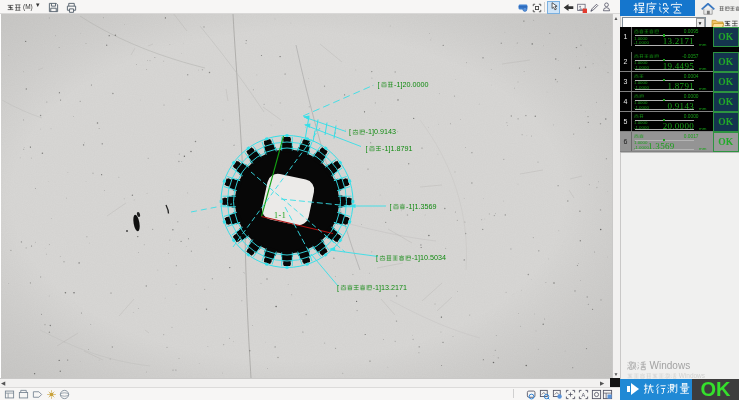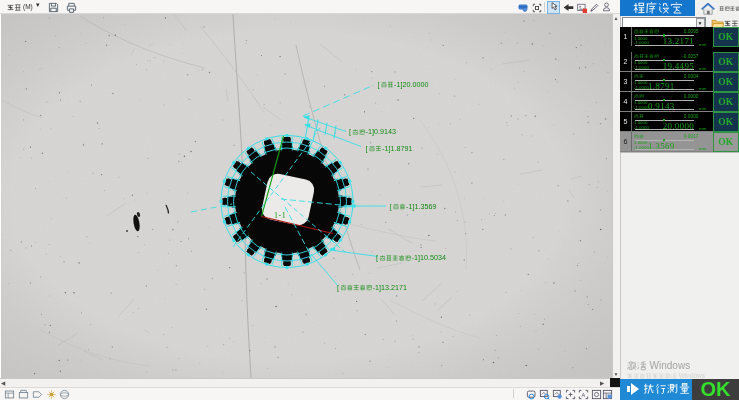--- a/index.html
+++ b/index.html
@@ -1032,36 +1032,36 @@
 <div style="position:absolute;left:620px;top:71.5px;width:119px;height:20px;background:#010101;border-bottom:1px solid #828282;box-sizing:border-box">
  <div style="position:absolute;left:0;top:0;width:12px;height:19px;border-right:1px solid #6a6a6a;box-sizing:border-box;color:#e8e8e8;font:7px 'Liberation Sans';text-align:center;line-height:19px">3</div>
  <div class="g" style="position:absolute;left:14px;top:2.2px"><svg width="10.0" height="4.8" viewBox="0 0 208 100" style="color:#18a018;vertical-align:top" preserveAspectRatio="none">
           <use href="#c_chi" x="0"></use>
           <use href="#c_gA" x="104"></use>
         </svg></div>
  <div style="position:absolute;left:14px;top:2.2px;width:64.5px;text-align:right;color:#18a018;font:4.8px 'Liberation Sans'">0.0004</div>
  <div style="position:absolute;left:15px;top:8.2px;width:59px;height:1px;background:#b4b4b4"></div>
  <div style="position:absolute;left:43px;top:7.4px;width:2.4px;height:2.6px;background:#1da41d"></div>
  <div style="position:absolute;left:14px;top:9.6px;color:#18a018;font:4.4px 'Liberation Sans';line-height:4.6px">1.0000<br>-1.0000</div>
- <div style="position:absolute;left:28px;top:9px;width:46px;text-align:left;color:#18a018;font:9px 'Liberation Serif';letter-spacing:0.3px">1.8791</div>
+ <div style="position:absolute;left:28px;top:9px;width:46px;text-align:right;color:#18a018;font:9px 'Liberation Serif';letter-spacing:0.3px">1.8791</div>
  <div style="position:absolute;left:15px;top:17.8px;width:59px;height:1px;background:#b4b4b4"></div>
  <div style="position:absolute;left:79px;top:14.5px;color:#18a018;font:4.4px 'Liberation Sans'">mm</div>
  <div style="position:absolute;left:92.5px;top:0;width:26.5px;height:20px;background:#14344e;border:1px solid #2d9440;box-sizing:border-box;color:#22aa28;font:bold 9.5px 'Liberation Serif';text-align:center;line-height:18.5px">OK</div>
 </div>
 <div style="position:absolute;left:620px;top:91.5px;width:119px;height:20px;background:#010101;border-bottom:1px solid #828282;box-sizing:border-box">
  <div style="position:absolute;left:0;top:0;width:12px;height:19px;border-right:1px solid #6a6a6a;box-sizing:border-box;color:#e8e8e8;font:7px 'Liberation Sans';text-align:center;line-height:19px">4</div>
  <div class="g" style="position:absolute;left:14px;top:2.2px"><svg width="10.0" height="4.8" viewBox="0 0 208 100" style="color:#18a018;vertical-align:top" preserveAspectRatio="none">
           <use href="#c_chi" x="0"></use>
           <use href="#c_gC" x="104"></use>
         </svg></div>
  <div style="position:absolute;left:14px;top:2.2px;width:64.5px;text-align:right;color:#18a018;font:4.8px 'Liberation Sans'">0.0000</div>
  <div style="position:absolute;left:15px;top:8.2px;width:59px;height:1px;background:#b4b4b4"></div>
  <div style="position:absolute;left:43px;top:7.4px;width:2.4px;height:2.6px;background:#1da41d"></div>
  <div style="position:absolute;left:14px;top:9.6px;color:#18a018;font:4.4px 'Liberation Sans';line-height:4.6px">1.0000<br>-1.0000</div>
- <div style="position:absolute;left:28px;top:9px;width:46px;color:#18a018;font:9px 'Liberation Serif';letter-spacing:0.3px">0.9143</div>
+ <div style="position:absolute;left:28px;top:9px;width:46px;text-align:right;color:#18a018;font:9px 'Liberation Serif';letter-spacing:0.3px">0.9143</div>
  <div style="position:absolute;left:15px;top:17.8px;width:59px;height:1px;background:#b4b4b4"></div>
  <div style="position:absolute;left:79px;top:14.5px;color:#18a018;font:4.4px 'Liberation Sans'">mm</div>
  <div style="position:absolute;left:92.5px;top:0;width:26.5px;height:20px;background:#14344e;border:1px solid #2d9440;box-sizing:border-box;color:#22aa28;font:bold 9.5px 'Liberation Serif';text-align:center;line-height:18.5px">OK</div>
 </div>
 <div style="position:absolute;left:620px;top:111.5px;width:119px;height:20px;background:#010101;border-bottom:1px solid #828282;box-sizing:border-box">
  <div style="position:absolute;left:0;top:0;width:12px;height:19px;border-right:1px solid #6a6a6a;box-sizing:border-box;color:#e8e8e8;font:7px 'Liberation Sans';text-align:center;line-height:19px">5</div>
  <div class="g" style="position:absolute;left:14px;top:2.2px"><svg width="10.0" height="4.8" viewBox="0 0 208 100" style="color:#18a018;vertical-align:top" preserveAspectRatio="none">
           <use href="#c_chi" x="0"></use>
           <use href="#c_gB" x="104"></use>
         </svg></div>

